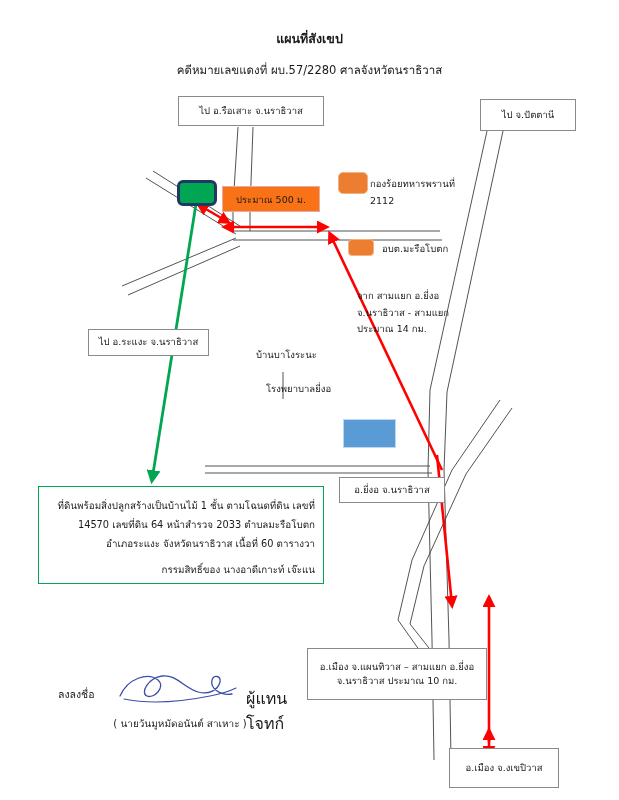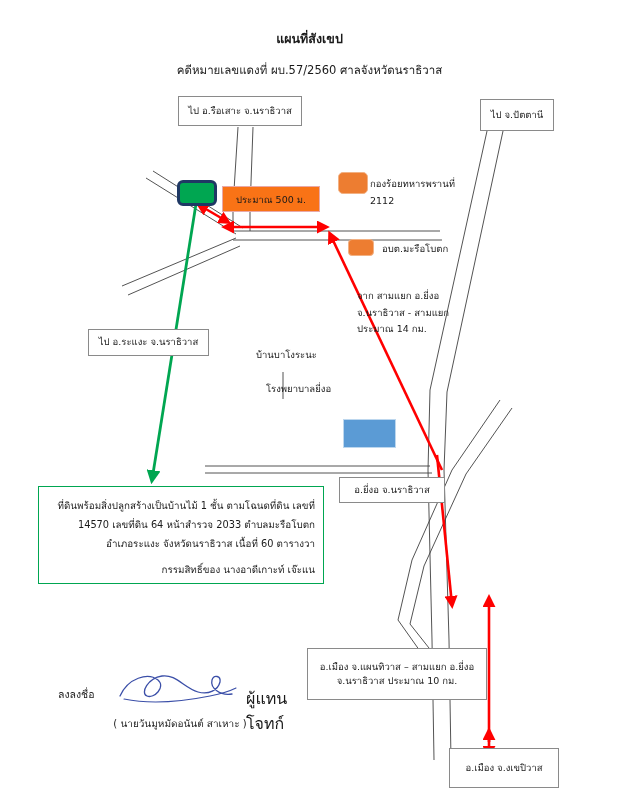--- a/index.html
+++ b/index.html
@@ -49,22 +49,22 @@
     font-size:9.5px;
     color:#1a1a1a;
     display:flex;
     align-items:center;
     justify-content:center;
     text-align:center;
     line-height:1.5;
     padding:2px 4px;
     box-sizing:border-box;
   }
-  #box-ruesoh{ left:178px; top:96px; width:124px; height:30px; }
-  #box-pattani{ left:480px; top:99px; width:74px; height:32px; }
+  #box-ruesoh{ left:178px; top:96px; width:146px; height:30px; }
+  #box-pattani{ left:480px; top:99px; width:96px; height:32px; }
   #box-rangae{ left:88px; top:329px; width:121px; height:27px; }
   #box-yingo{ left:339px; top:477px; width:106px; height:26px; }
   #box-muang-dist{
     left:307px; top:648px; width:180px; height:52px;
     flex-direction:column; justify-content:center;
   }
   #box-muang-bottom{ left:449px; top:748px; width:110px; height:40px; }
 
   
   .freelabel{
@@ -214,21 +214,21 @@
 
     <g>
 
       <line x1="196" y1="204" x2="152" y2="480" stroke="#00a651" stroke-width="2.8" marker-end="url(#arrow-green)"></line>
     </g>
 
   </svg>
 
   <div class="txt doc-title">แผนที่สังเขป</div>
 
-  <div class="txt case-line">คดีหมายเลขแดงที่ ผบ.57/2560 ศาลจังหวัดนราธิวาส</div>
+  <div class="txt case-line">คดีหมายเลขแดงที่ ผบ.57/2280 ศาลจังหวัดนราธิวาส</div>
 
   <div class="placebox" id="box-ruesoh">ไป อ.รือเสาะ  จ.นราธิวาส</div>
 
   <div class="placebox" id="box-pattani">ไป จ.ปัตตานี</div>
 
   <div class="placebox" id="box-rangae">ไป อ.ระแงะ จ.นราธิวาส</div>
 
   <div class="placebox" id="box-yingo">อ.ยี่งอ  จ.นราธิวาส</div>
 
   <div class="placebox" id="box-muang-dist">

